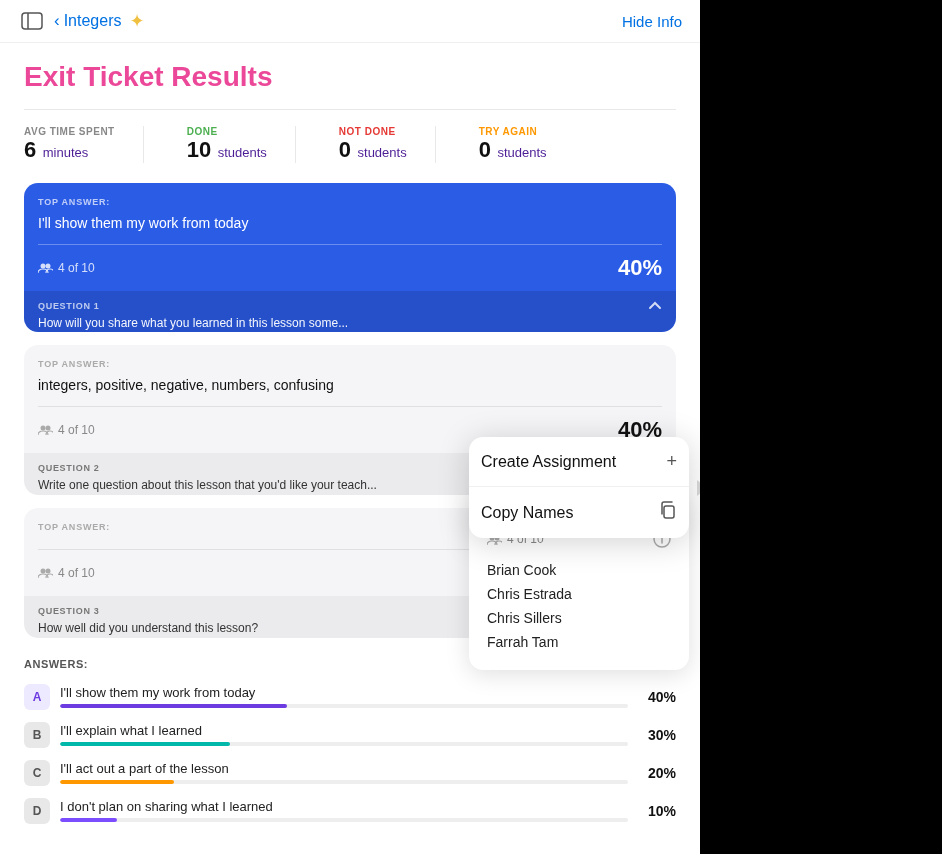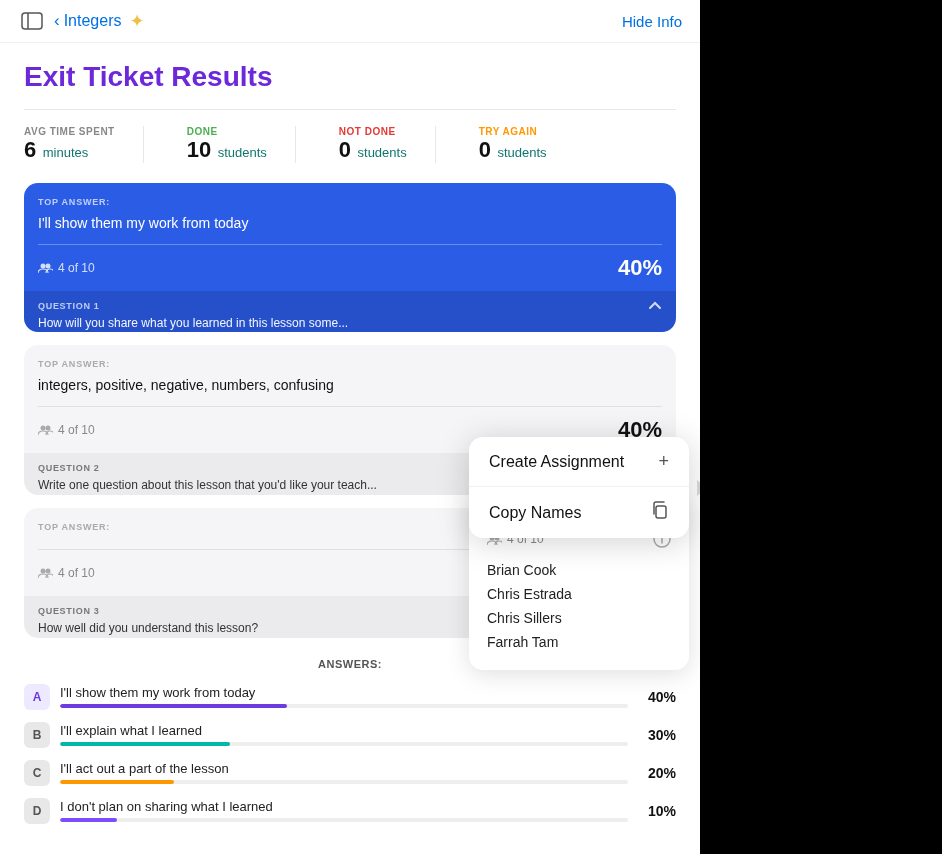--- a/index.html
+++ b/index.html
@@ -57,21 +57,21 @@
       background: none;
       border: none;
       cursor: pointer;
     }
     .content {
       padding: 18px 24px 0 24px;
     }
     .page-title {
       font-size: 28px;
       font-weight: 700;
-      color: #6d28d9;
+      color: #ec4899;
       margin-bottom: 16px;
     }
     .divider { height: 1px; background: #e8e8e8; margin: 0 0 16px 0; }
     .stats-row {
       display: flex;
       align-items: center;
       gap: 15px;
       margin-bottom: 20px;
     }
     .stat-item {
@@ -88,21 +88,21 @@
       text-transform: uppercase;
     }
     .stat-value {
       font-size: 22px;
       font-weight: 700;
       color: #111;
     }
     .stat-unit {
       font-size: 13px;
       font-weight: 400;
-      color: #0f766e;
+      color: #4c1d95;
       margin-left: 2px;
     }
     .stat-label.done { color: #4caf50; }
     .stat-label.not-done { color: #e53935; }
     .stat-label.try-again { color: #ff9800; }
 
     .cards-row {
       display: flex;
       gap: 13px;
       margin-bottom: 0;
@@ -192,21 +192,20 @@
     .answers-section {
       padding: 20px 24px 0 24px;
     }
     .answers-label {
       font-size: 11px;
       font-weight: 700;
       color: #555;
       letter-spacing: 0.5px;
       text-transform: uppercase;
       margin-bottom: 14px;
-      text-align: center;
     }
     .answer-row {
       display: flex;
       align-items: center;
       gap: 10px;
       margin-bottom: 12px;
     }
     .answer-letter {
       width: 26px;
       height: 26px;
@@ -261,21 +260,21 @@
       background: #fff;
       border-radius: 14px;
       box-shadow: 0 4px 32px rgba(0,0,0,0.18);
       width: 220px;
       overflow: hidden;
     }
     .popup-item {
       display: flex;
       align-items: center;
       justify-content: space-between;
-      padding: 14px 20px;
+      padding: 14px 12px;
       cursor: pointer;
       font-size: 16px;
       font-weight: 500;
       color: #111;
       border-bottom: 1px solid #f0f0f0;
     }
     .popup-item:last-child { border-bottom: none; }
     .popup-icon {
       font-size: 18px;
       color: #555;

